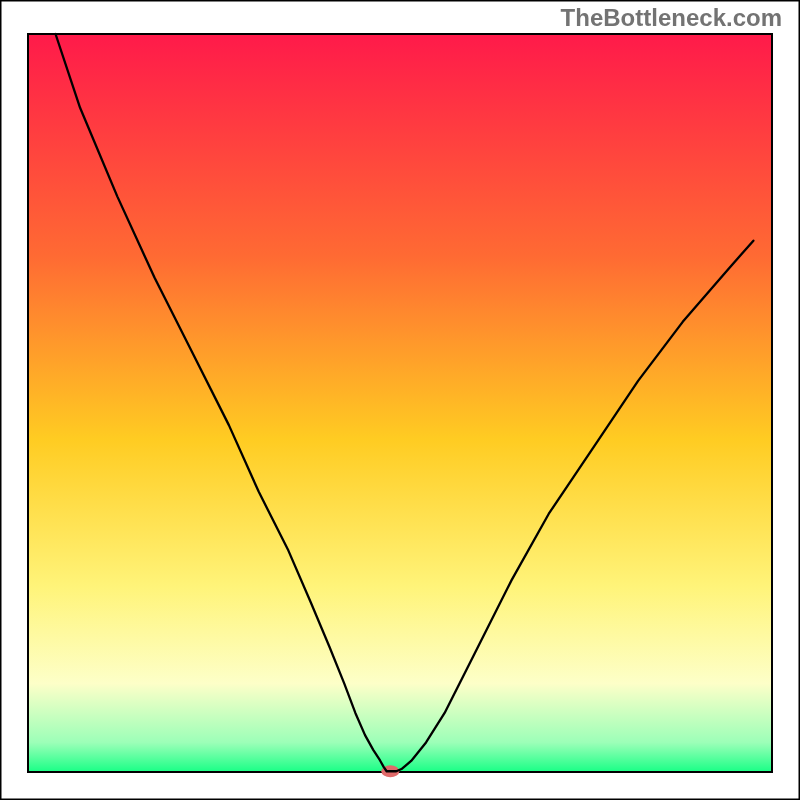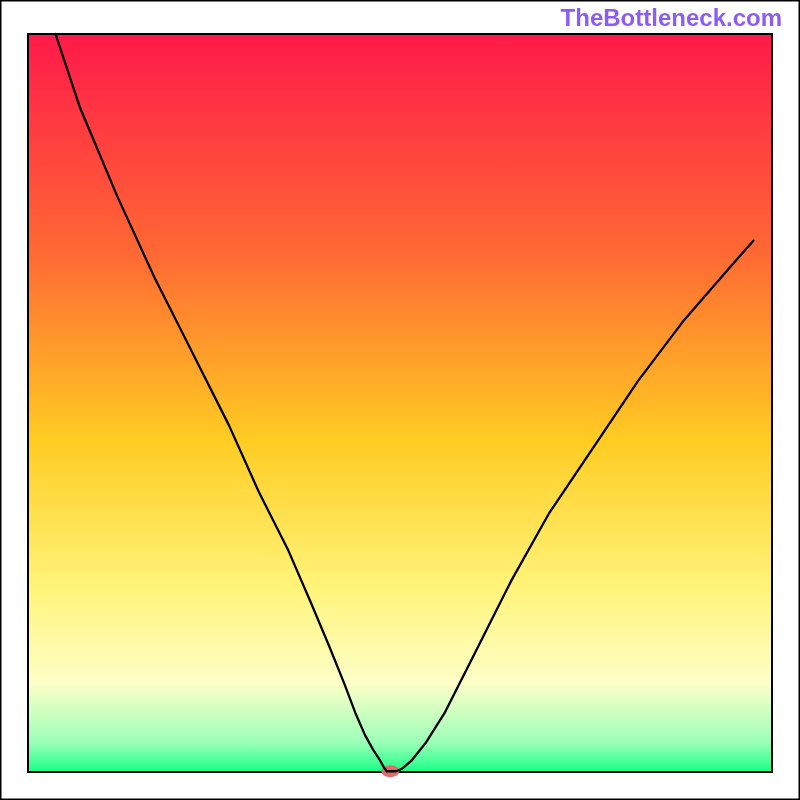--- a/index.html
+++ b/index.html
@@ -12,21 +12,21 @@
     width: 800px;
     height: 800px;
   }
   .watermark {
     position: absolute;
     top: 4px;
     right: 18px;
     font-family: Arial, Helvetica, sans-serif;
     font-size: 24px;
     font-weight: bold;
-    color: #8b5cf6;
+    color: #737373;
     z-index: 10;
   }
   svg {
     display: block;
   }
 </style>
 </head>
 <body>
 
 <div class="chart-container">

